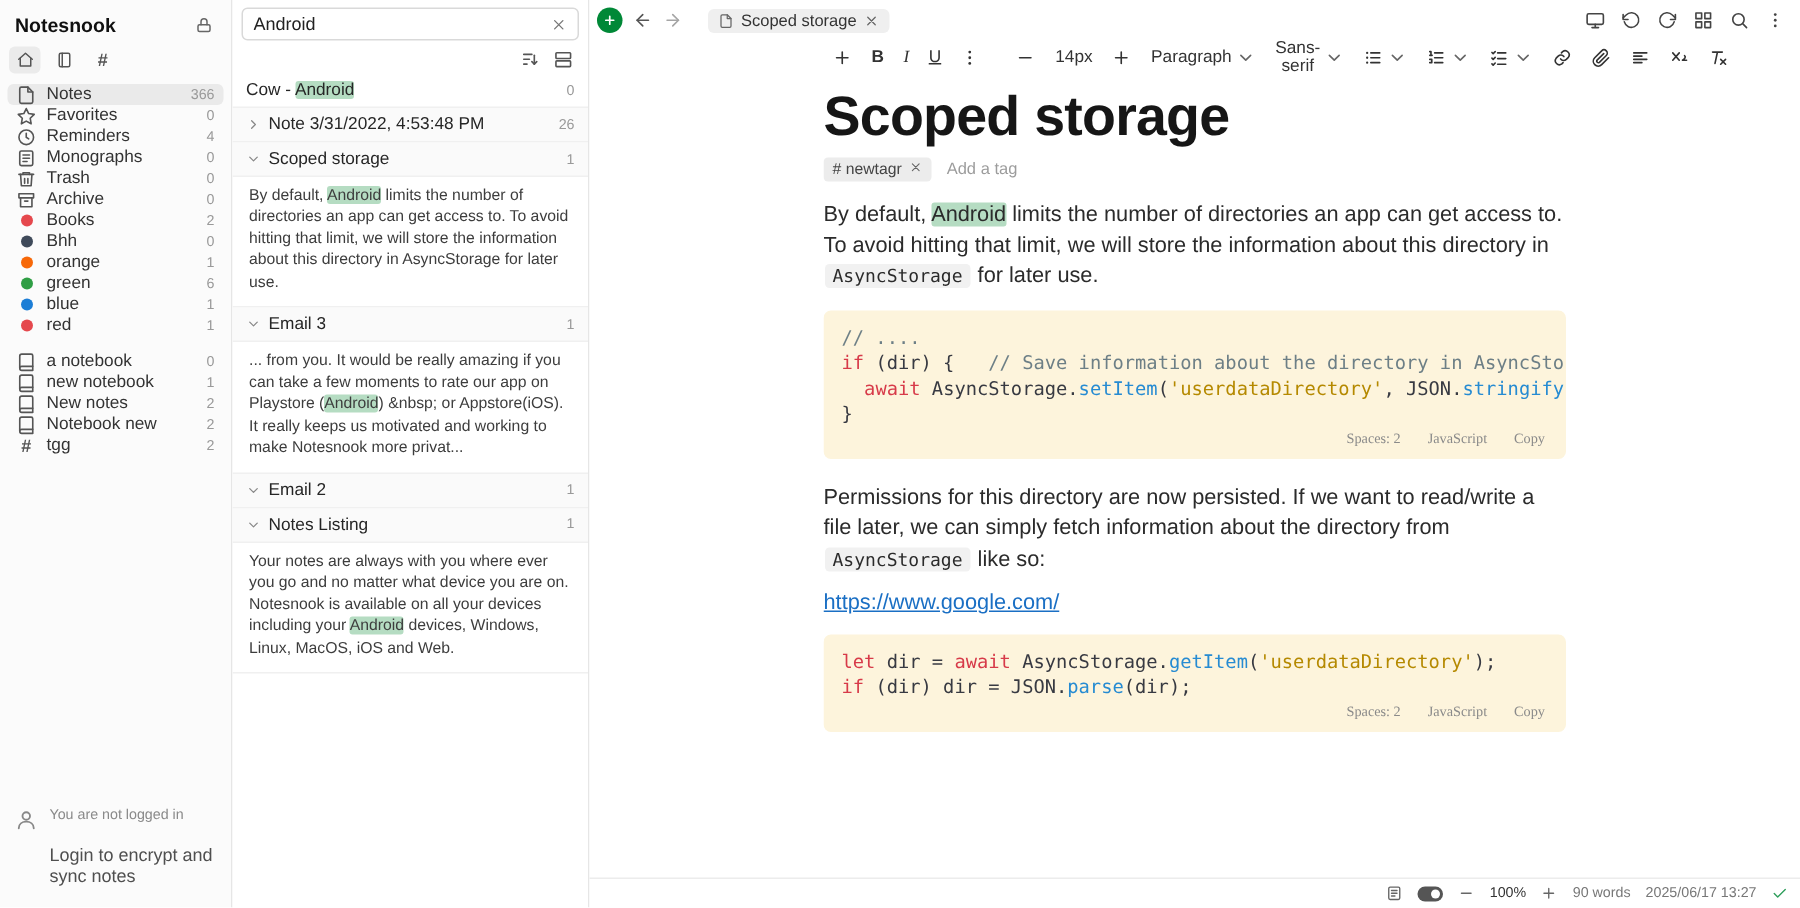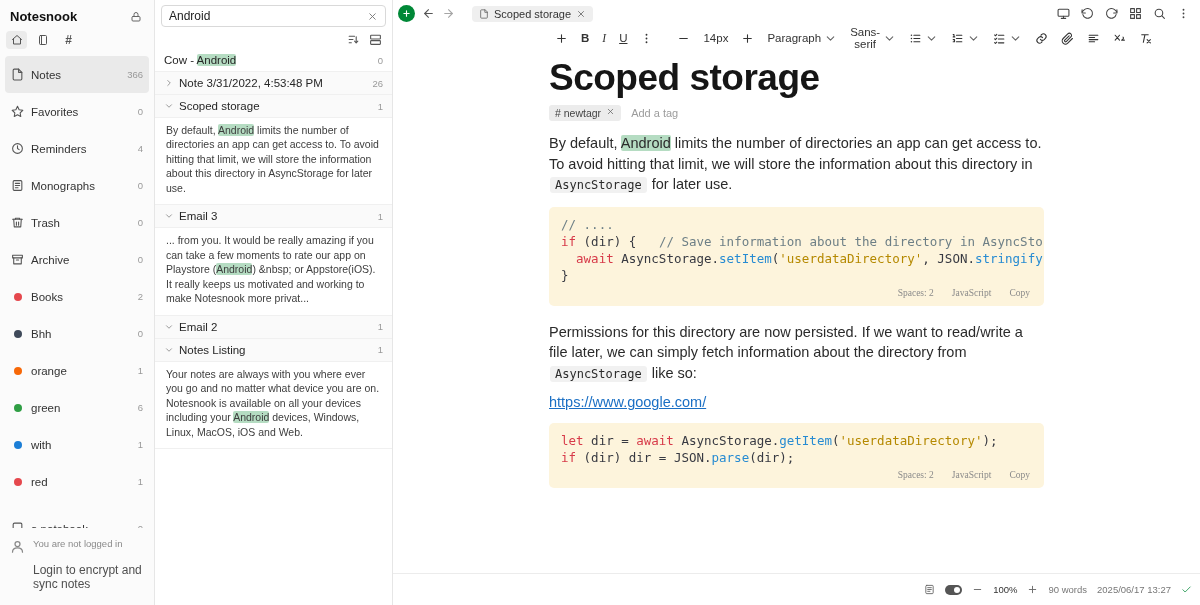--- a/index.html
+++ b/index.html
@@ -13,21 +13,21 @@
   .sidebar{width:155px;min-width:155px;background:#fbfbfb;border-right:1px solid #e6e6e6;display:flex;flex-direction:column}
   .sb-header{display:flex;align-items:center;justify-content:space-between;padding:9px 12px 4px 10px}
   .sb-title{font-size:13px;font-weight:bold;color:#101010}
   .sb-lock{width:12px;height:12px;color:#666}
   .quick-row{display:flex;gap:5px;padding:3px 6px 3px}
   .quick-btn{width:21px;height:18px;display:flex;align-items:center;justify-content:center;border-radius:4px;color:#555;border:0;background:none}
   .quick-btn.sel{background:#ebebeb}
   .quick-btn .ic{width:12px;height:12px}
   .hash-glyph{font-size:12px;font-weight:bold;color:#555;line-height:1}
   .sb-nav{flex:1;padding:4px 5px;overflow:hidden}
-  .sb-item{display:flex;align-items:center;gap:7px;height:37px;padding:0 6px;border-radius:4px;font-size:11.5px;color:#333}
+  .sb-item{display:flex;align-items:center;gap:7px;height:14px;padding:0 6px;border-radius:4px;font-size:11.5px;color:#333}
   .sb-item.sel{background:#eaeaea}
   .sb-ic{width:13px;height:13px;color:#555;display:flex;align-items:center;justify-content:center;flex:none}
   .dot{width:8px;height:8px;border-radius:50%;display:block}
   .sb-count{margin-left:auto;font-size:9.5px;color:#999}
   .gap-top{margin-top:10px}
   .sb-footer{display:flex;gap:8px;padding:10px 10px 14px;align-items:flex-start}
   .sb-footer .ic{width:15px;height:15px;color:#888;margin-top:1px}
   .sbf-line1{font-size:9.5px;color:#8a8a8a}
   .sbf-line2{font-size:12px;color:#4f4f4f;margin-top:14px}
 
@@ -80,21 +80,21 @@
   .code-line{white-space:pre;line-height:17px;min-height:17px}
   .tok-kw{color:#d73a49}
   .tok-fn{color:#268bd2}
   .tok-str{color:#b58900}
   .tok-cmt{color:#6d7f86}
   .code-footer{display:flex;justify-content:flex-end;gap:18px;padding:4px 2px 6px;font-family:"Liberation Sans",sans-serif}
   .code-meta{background:none;border:0;color:#8a8a8a;font-size:9.5px;padding:0;font-family:Liberation Serif, serif;cursor:pointer}
   .link-p{margin:0 0 8px}
   .note-link{color:#1a6fc4;text-decoration:underline;font-size:14.5px}
 
-  .statusbar{border-top:1px solid #ececec;height:32px;display:flex;align-items:center;justify-content:flex-end;gap:10px;padding:0 8px;font-size:9.5px;color:#777}
+  .statusbar{border-top:1px solid #ececec;height:20px;display:flex;align-items:center;justify-content:flex-end;gap:10px;padding:0 8px;font-size:9.5px;color:#777}
   .st-ic{width:11px;height:11px;color:#666;display:inline-flex}
   .pill{width:17px;height:10px;border-radius:5px;background:#555;position:relative;display:inline-block}
   .pill:after{content:"";position:absolute;right:2px;top:2px;width:6px;height:6px;border-radius:50%;background:#fff}
   .st-zoom{color:#333}
   .st-check{color:#2e9e5b}
 </style>
 </head>
 <body>
 
 <div class="app">
@@ -218,21 +218,21 @@
         <span class="sb-ic">
             <span class="dot" style="background: rgb(47, 158, 68);"></span>
           </span>
         <span>green</span>
         <span class="sb-count">6</span>
       </div>
       <div class="sb-item">
         <span class="sb-ic">
             <span class="dot" style="background: rgb(28, 126, 214);"></span>
           </span>
-        <span>with</span>
+        <span>blue</span>
         <span class="sb-count">1</span>
       </div>
       <div class="sb-item">
         <span class="sb-ic">
             <span class="dot" style="background: rgb(229, 72, 77);"></span>
           </span>
         <span>red</span>
         <span class="sb-count">1</span>
       </div>
       <div class="sb-item gap-top">

